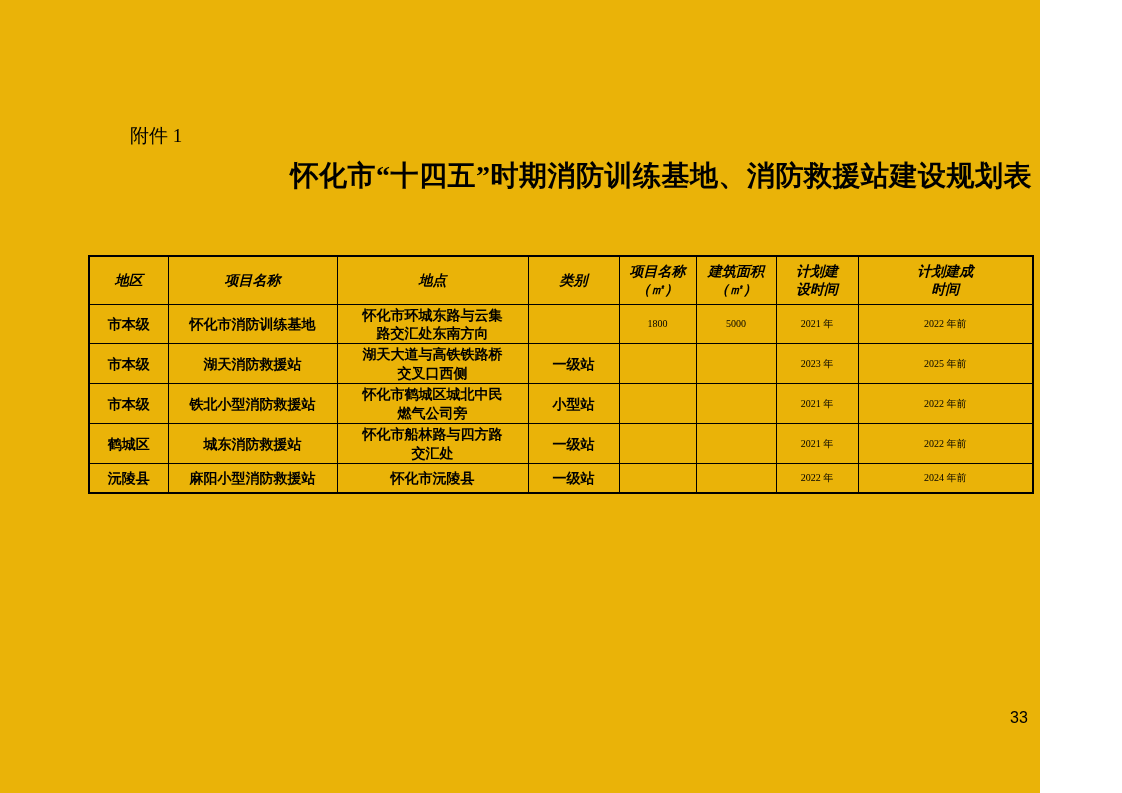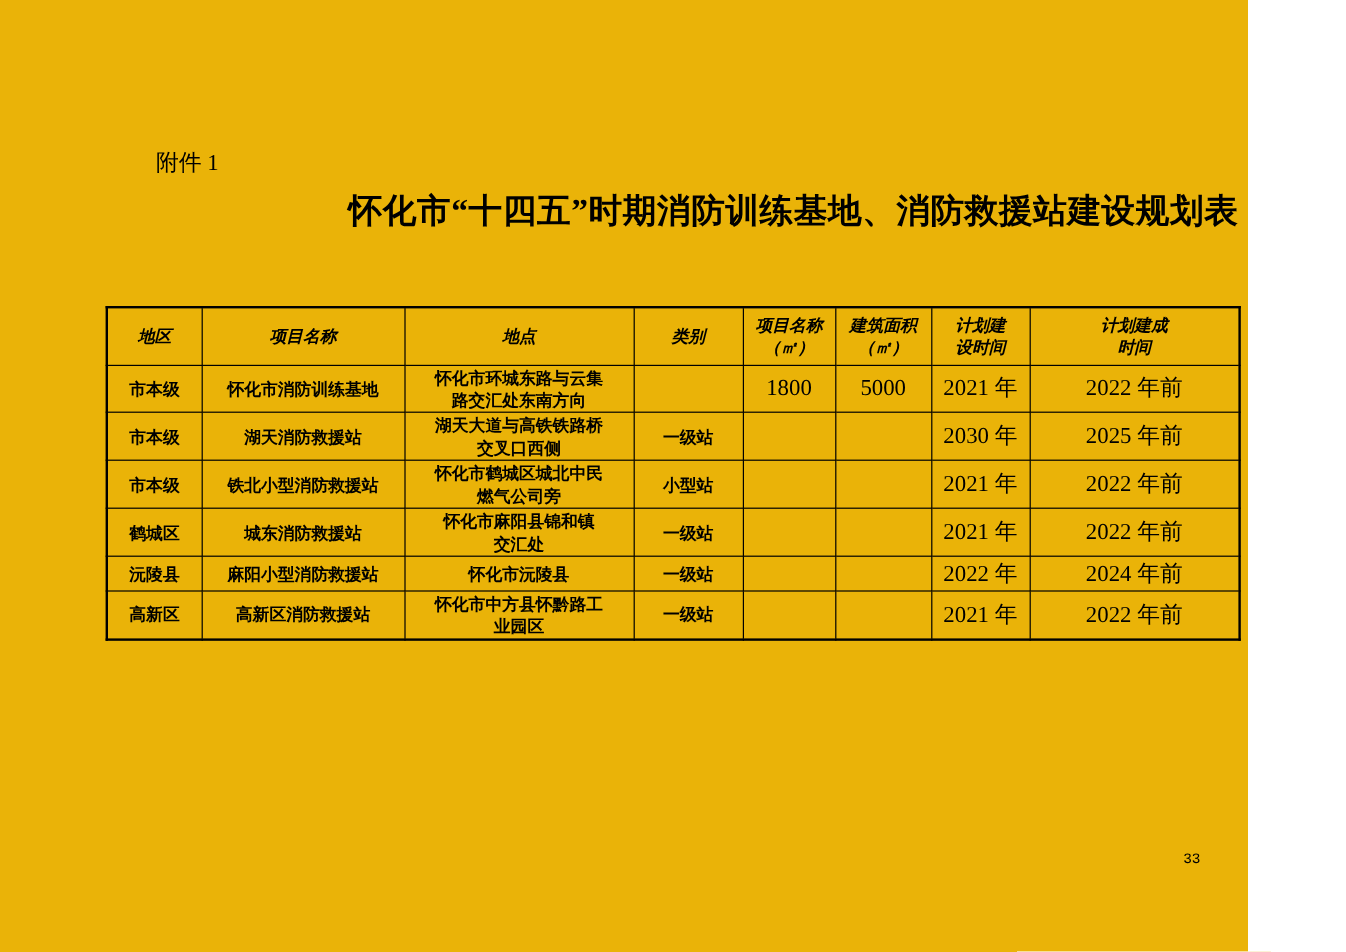--- a/index.html
+++ b/index.html
@@ -70,30 +70,30 @@
     font-weight: bold;
     font-family: "Liberation Sans", sans-serif;
   }
   .plan-table td.cn {
     font-size: 14px;
     font-weight: bold;
     font-family: "Liberation Sans", sans-serif;
   }
   .plan-table td.num,
   .plan-table td.date {
-    font-size: 19px;
+    font-size: 10px;
     font-weight: normal;
     font-family: "Liberation Serif", serif;
   }
   .page-number {
     position: absolute;
-    left: 986px;
+    left: 1010px;
     top: 709px;
-    font-size: 12px;
-    font-family: Liberation Mono, monospace;
+    font-size: 16px;
+    font-family: Liberation Sans, sans-serif;
   }
 </style>
 </head>
 <body>
 
 <div class="page">
 
   <div class="attachment-label">附件 1</div>
 
   <h1 class="doc-title">怀化市“十四五”时期消防训练基地、消防救援站建设规划表</h1>
@@ -138,64 +138,53 @@
         <td class="date">2022 年前</td>
       </tr>
       <tr class="row-tall">
         <td class="cn">市本级</td>
         <td class="cn">湖天消防救援站</td>
         <td class="cn">湖天大道与高铁铁路桥
 交叉口西侧</td>
         <td class="cn">一级站</td>
         <td class="num"></td>
         <td class="num"></td>
-        <td class="date">2030 年</td>
+        <td class="date">2023 年</td>
         <td class="date">2025 年前</td>
       </tr>
       <tr class="row-tall">
         <td class="cn">市本级</td>
         <td class="cn">铁北小型消防救援站</td>
         <td class="cn">怀化市鹤城区城北中民
 燃气公司旁</td>
         <td class="cn">小型站</td>
         <td class="num"></td>
         <td class="num"></td>
         <td class="date">2021 年</td>
         <td class="date">2022 年前</td>
       </tr>
       <tr class="row-tall">
         <td class="cn">鹤城区</td>
         <td class="cn">城东消防救援站</td>
-        <td class="cn">怀化市麻阳县锦和镇
+        <td class="cn">怀化市船林路与四方路
 交汇处</td>
         <td class="cn">一级站</td>
         <td class="num"></td>
         <td class="num"></td>
         <td class="date">2021 年</td>
         <td class="date">2022 年前</td>
       </tr>
       <tr class="row-short">
         <td class="cn">沅陵县</td>
         <td class="cn">麻阳小型消防救援站</td>
         <td class="cn">怀化市沅陵县</td>
         <td class="cn">一级站</td>
         <td class="num"></td>
         <td class="num"></td>
         <td class="date">2022 年</td>
         <td class="date">2024 年前</td>
       </tr>
-      <tr class="row-tall">
-        <td class="cn">高新区</td>
-        <td class="cn">高新区消防救援站</td>
-        <td class="cn">怀化市中方县怀黔路工
-业园区</td>
-        <td class="cn">一级站</td>
-        <td class="num"></td>
-        <td class="num"></td>
-        <td class="date">2021 年</td>
-        <td class="date">2022 年前</td>
-      </tr>
     </tbody>
   </table>
 
   <div class="page-number">33</div>
 
 </div>
 
 </body></html>

